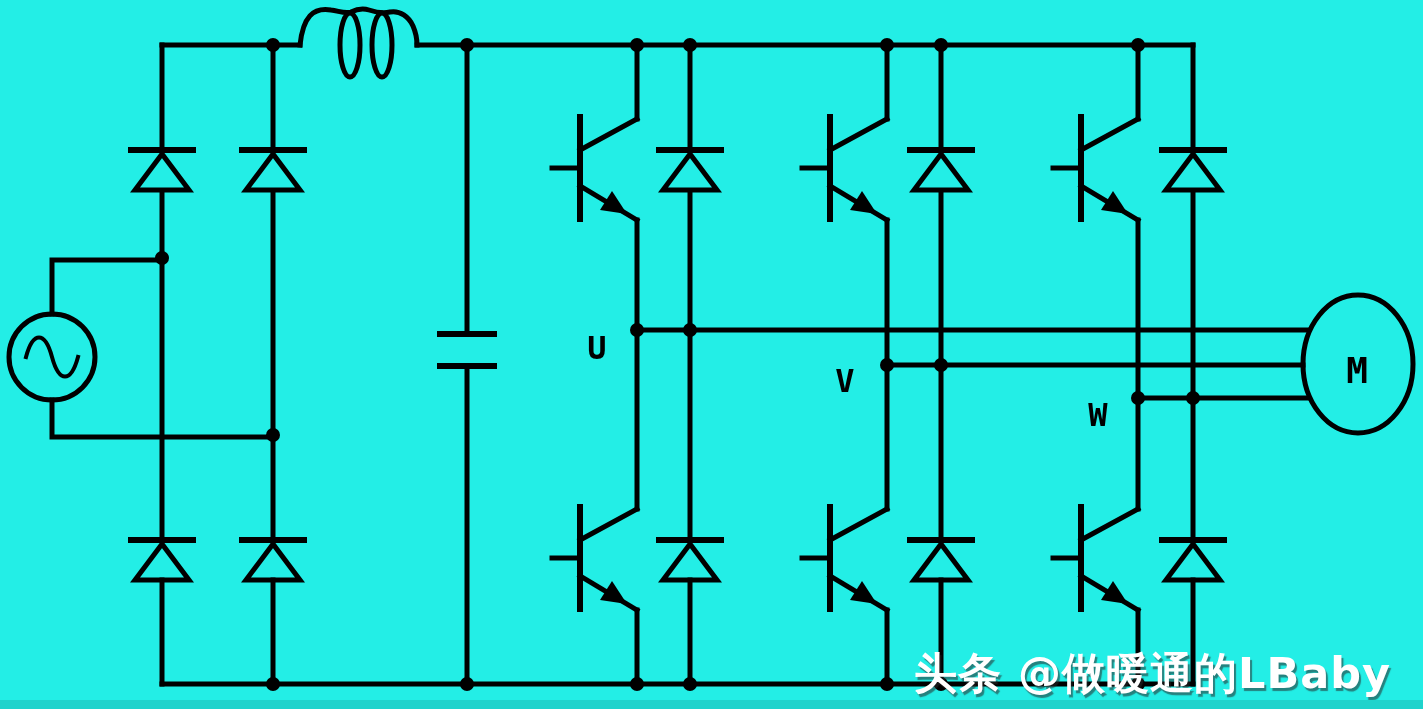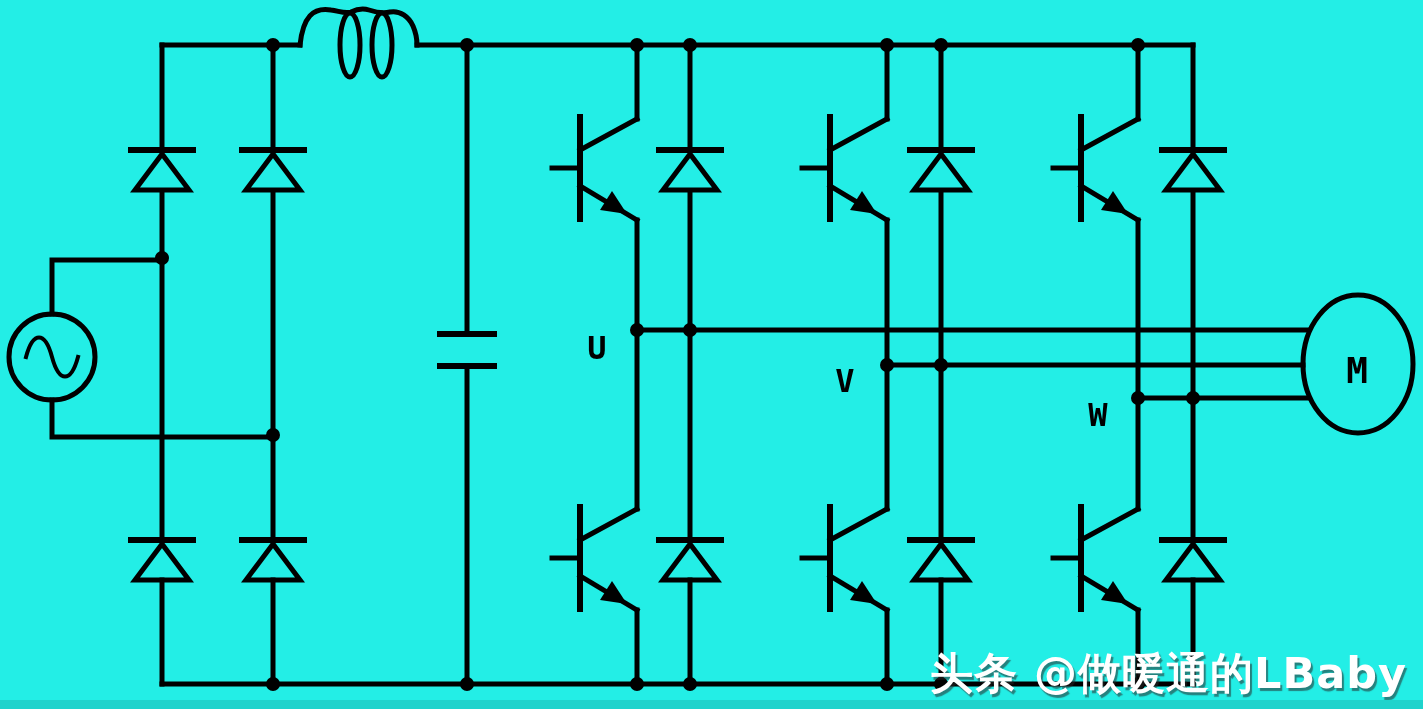--- a/index.html
+++ b/index.html
@@ -12,21 +12,21 @@
   }
   svg{position:absolute;left:0;top:0;}
   .w{stroke:var(--line,#000);stroke-width:5;fill:none;stroke-linecap:square;stroke-linejoin:miter;}
   .w6{stroke-width:6;}
   .thin{stroke-width:4;}
   .dot{fill:var(--line,#000);stroke:none;}
   .arrow{fill:var(--line,#000);stroke:none;}
   .lbl{font-family:"DejaVu Sans Mono","Liberation Mono",monospace;font-weight:bold;font-size:32px;fill:var(--line,#000);}
   .mlbl{font-size:36px;}
   .watermark{
-    position:absolute;top:645px;right:16px;
+    position:absolute;top:645px;right:32px;
     font-size:43px;font-weight:bold;letter-spacing:1px;
     color:var(--watermark_text,#fff);
     text-shadow:2px 3px 1px rgba(40,40,40,.55);
     white-space:nowrap;
   }
   .bottom-strip{
     position:absolute;left:0;bottom:0;width:100%;height:9px;
     background:var(--bottom_strip,#1FD3CC);
   }
 </style>

